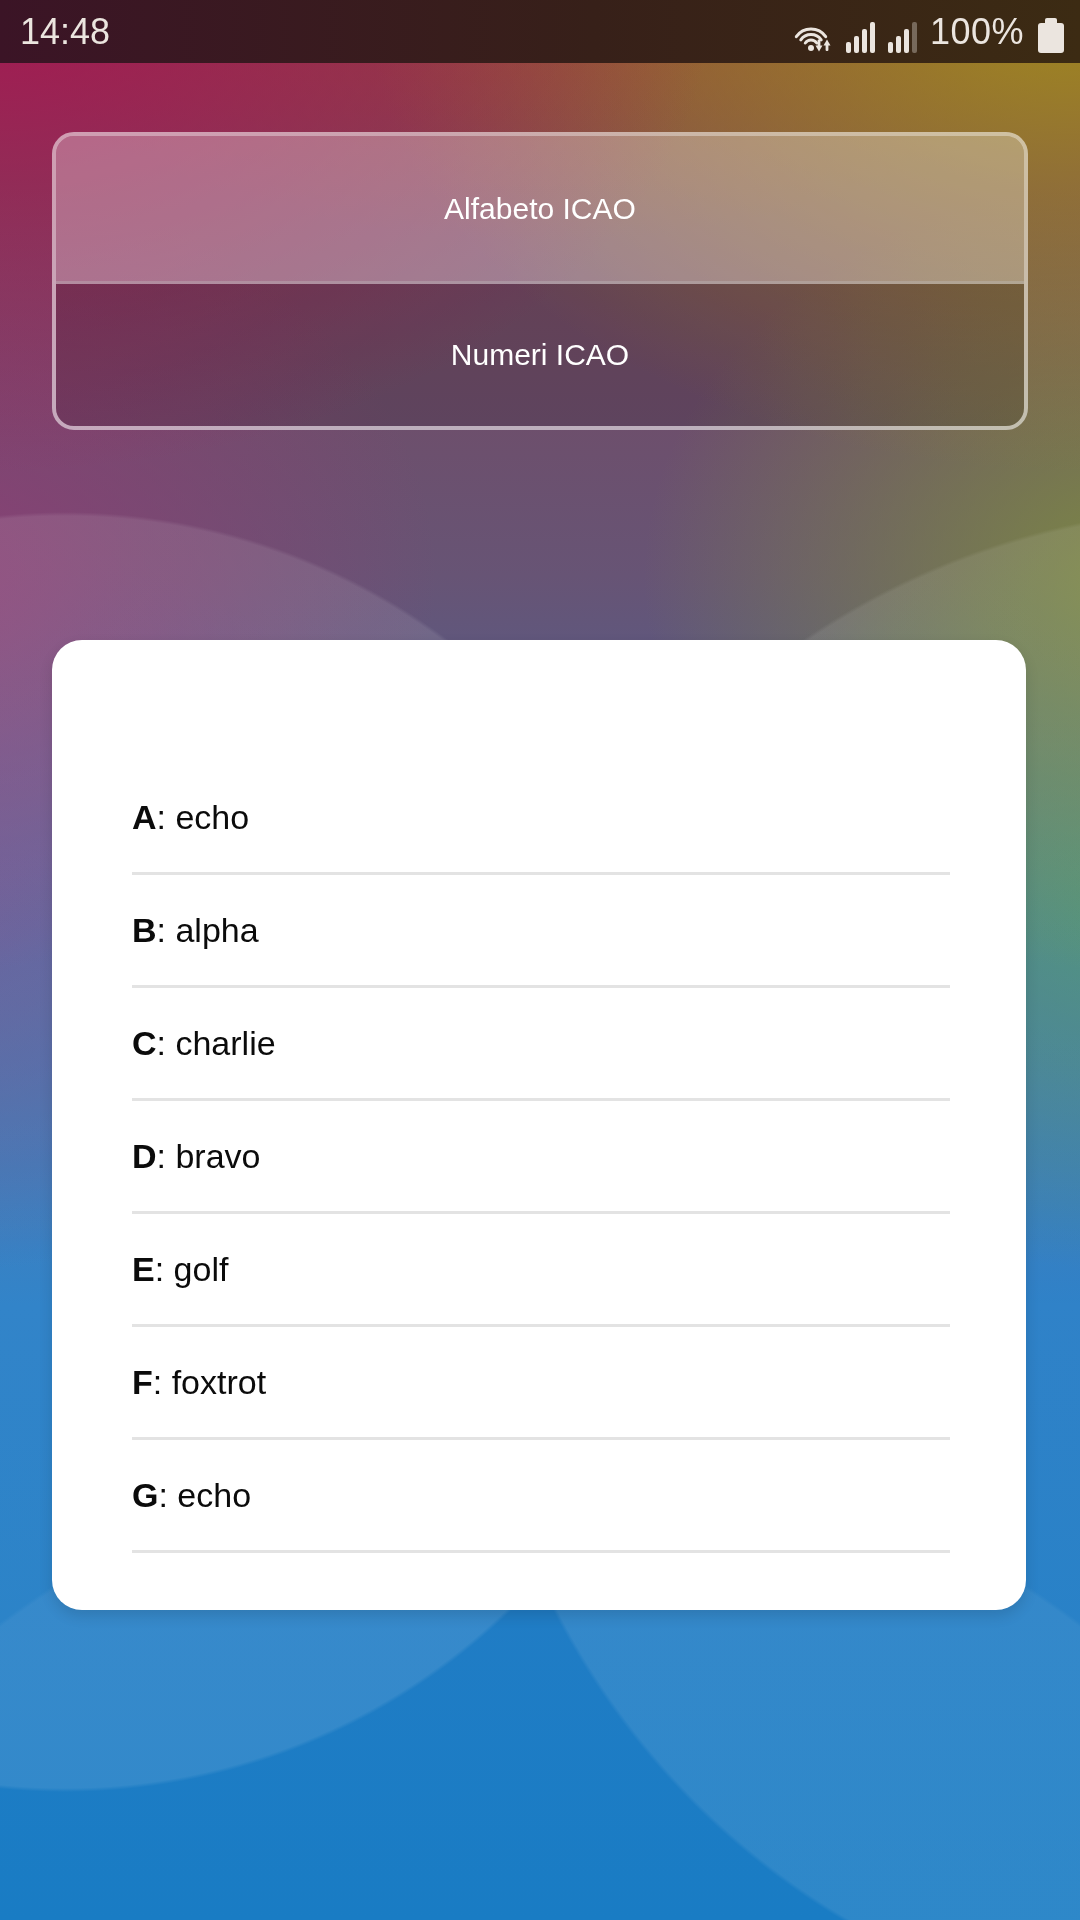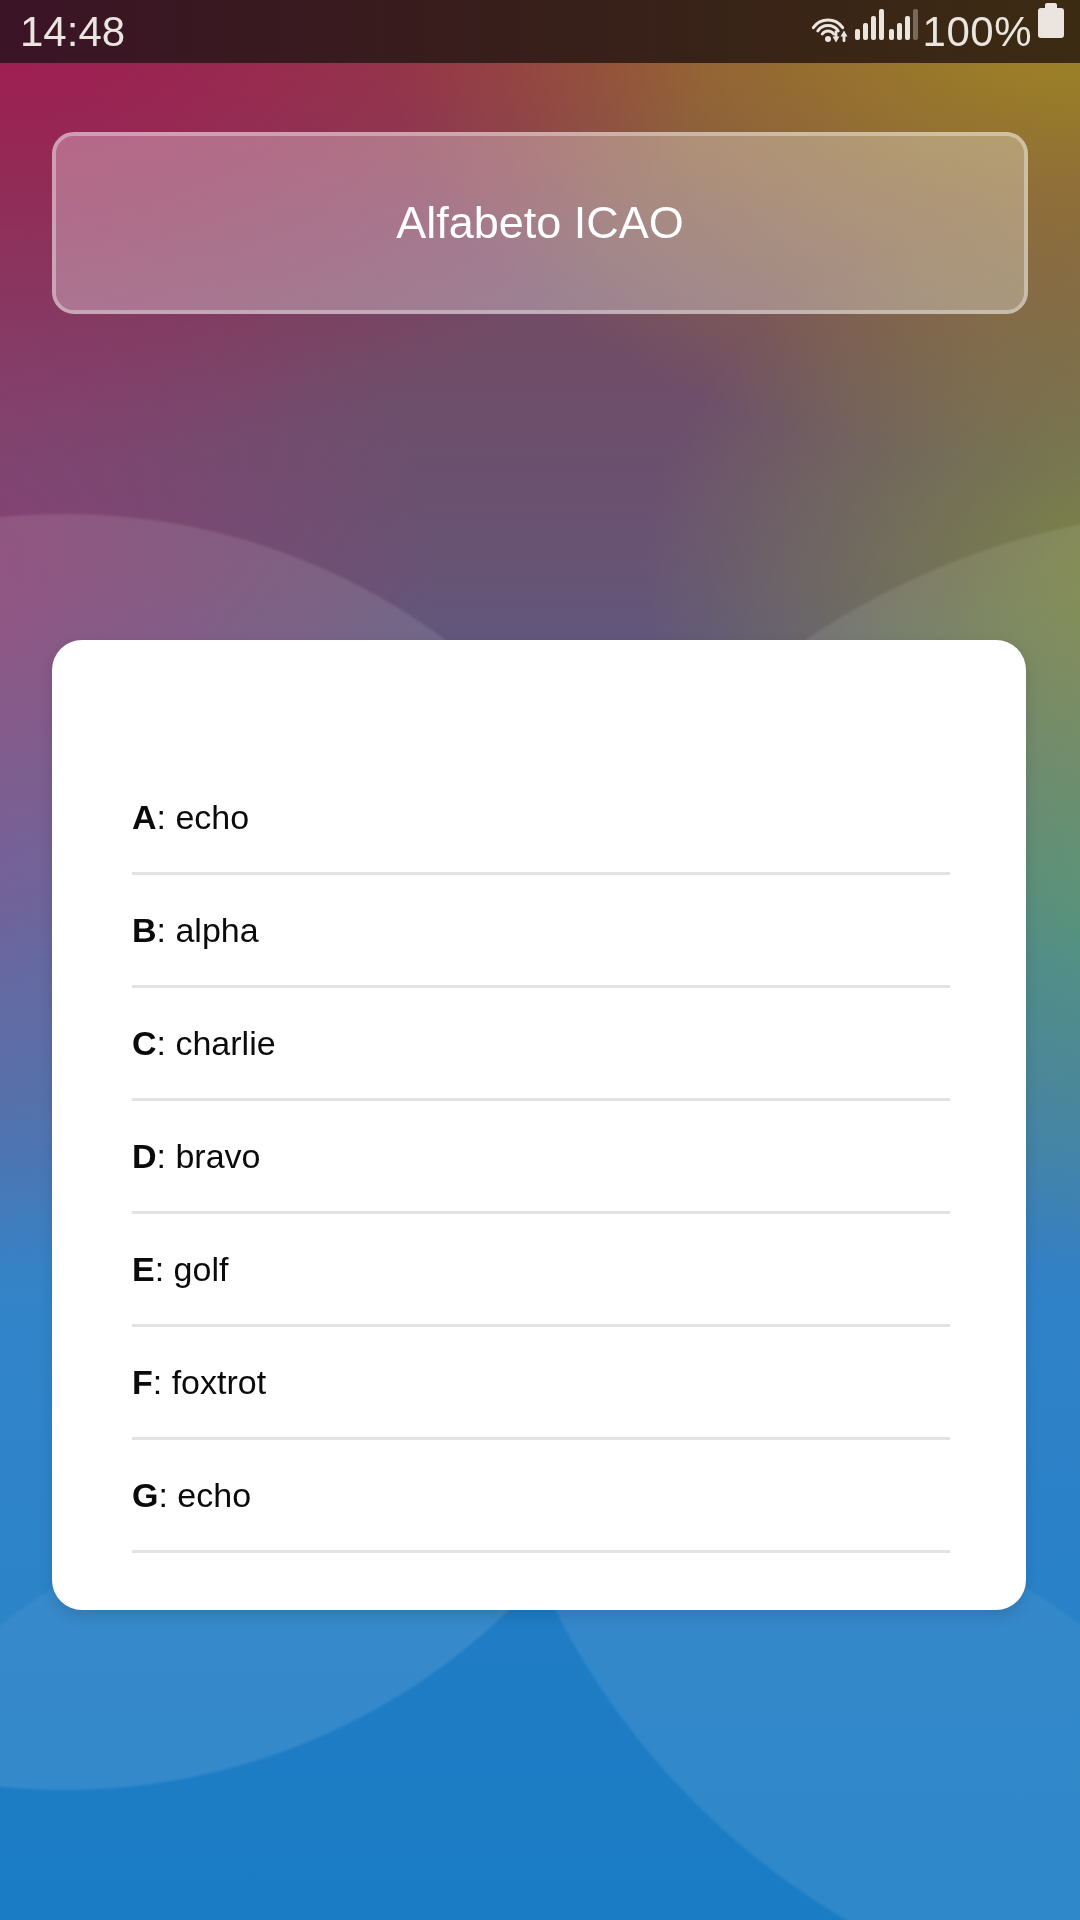--- a/index.html
+++ b/index.html
@@ -18,38 +18,38 @@
       radial-gradient(760px 560px at -6% 47%, rgba(94,80,146,0.88) 0%, rgba(94,80,146,0) 66%),
       radial-gradient(760px 560px at 106% 47%, rgba(64,146,106,0.88) 0%, rgba(64,146,106,0) 66%),
       linear-gradient(180deg, #7e4153 0%, #675475 30%, #3d67a2 52%, #1b76c3 68%, #0d75c1 100%);
   }
   
   .statusbar{
     position:absolute;top:0;left:0;right:0;height:63px;z-index:20;
     background:linear-gradient(90deg,#3b1426 0%,#372019 55%,#3c2b13 100%);
     display:flex;align-items:center;justify-content:space-between;
     padding:0 16px 0 20px;box-sizing:border-box;
-    color:#ebe5df;font-size:42px;
+    color:#ebe5df;font-size:36px;
   }
-  .status-icons{display:flex;align-items:flex-start;gap:4px;}
+  .status-icons{display:flex;align-items:flex-end;gap:12px;}
   .status-icons svg{display:block;}
   .battery{position:relative;width:26px;height:30px;background:#ebe5df;border-radius:3px;margin-left:2px;}
   .battery::before{content:"";position:absolute;top:-5px;left:7px;width:12px;height:6px;background:#ebe5df;border-radius:2px 2px 0 0;}
   .pct{letter-spacing:0.5px;}
   
   .menu{
     position:absolute;left:52px;top:132px;width:976px;box-sizing:border-box;z-index:10;
     border:4px solid rgba(255,255,255,0.55);border-radius:22px;overflow:hidden;
   }
   .menu-btn{
     display:flex;align-items:center;justify-content:center;
-    width:100%;height:174px;box-sizing:border-box;
+    width:100%;height:145px;box-sizing:border-box;
     border:none;border-top:3px solid rgba(255,255,255,0.45);
     background:rgba(0,0,0,0.13);
-    color:#ffffff;font-size:45px;font-family:inherit;font-weight:400;
+    color:#ffffff;font-size:30px;font-family:inherit;font-weight:400;
     padding:16px;cursor:pointer;
   }
   .menu-btn:first-child{border-top:none;}
   .menu-btn.highlight{background:rgba(255,255,255,0.30);}
   
   .card{
     position:absolute;left:52px;top:640px;width:974px;height:970px;box-sizing:border-box;z-index:10;
     background:#ffffff;border-radius:30px;
     padding:122px 76px 0 80px;
     box-shadow:0 6px 14px rgba(0,0,0,0.12);
@@ -99,20 +99,21 @@
           <rect x="24" y="1" width="5" height="31" rx="2" opacity="0.35"></rect>
         </g>
       </svg>
       <span class="pct">100%</span>
       <div class="battery"></div>
     </div>
   </div>
 
   <div class="menu">
       <button class="menu-btn highlight">Alfabeto ICAO</button>
+      <button class="menu-btn">Numeri ICAO</button>
     </div>
 
   <div class="card">
       <div class="list-item"><span class="letter">A</span><span class="word">: echo</span></div>
       <div class="list-item"><span class="letter">B</span><span class="word">: alpha</span></div>
       <div class="list-item"><span class="letter">C</span><span class="word">: charlie</span></div>
       <div class="list-item"><span class="letter">D</span><span class="word">: bravo</span></div>
       <div class="list-item"><span class="letter">E</span><span class="word">: golf</span></div>
       <div class="list-item"><span class="letter">F</span><span class="word">: foxtrot</span></div>
       <div class="list-item"><span class="letter">G</span><span class="word">: echo</span></div>

